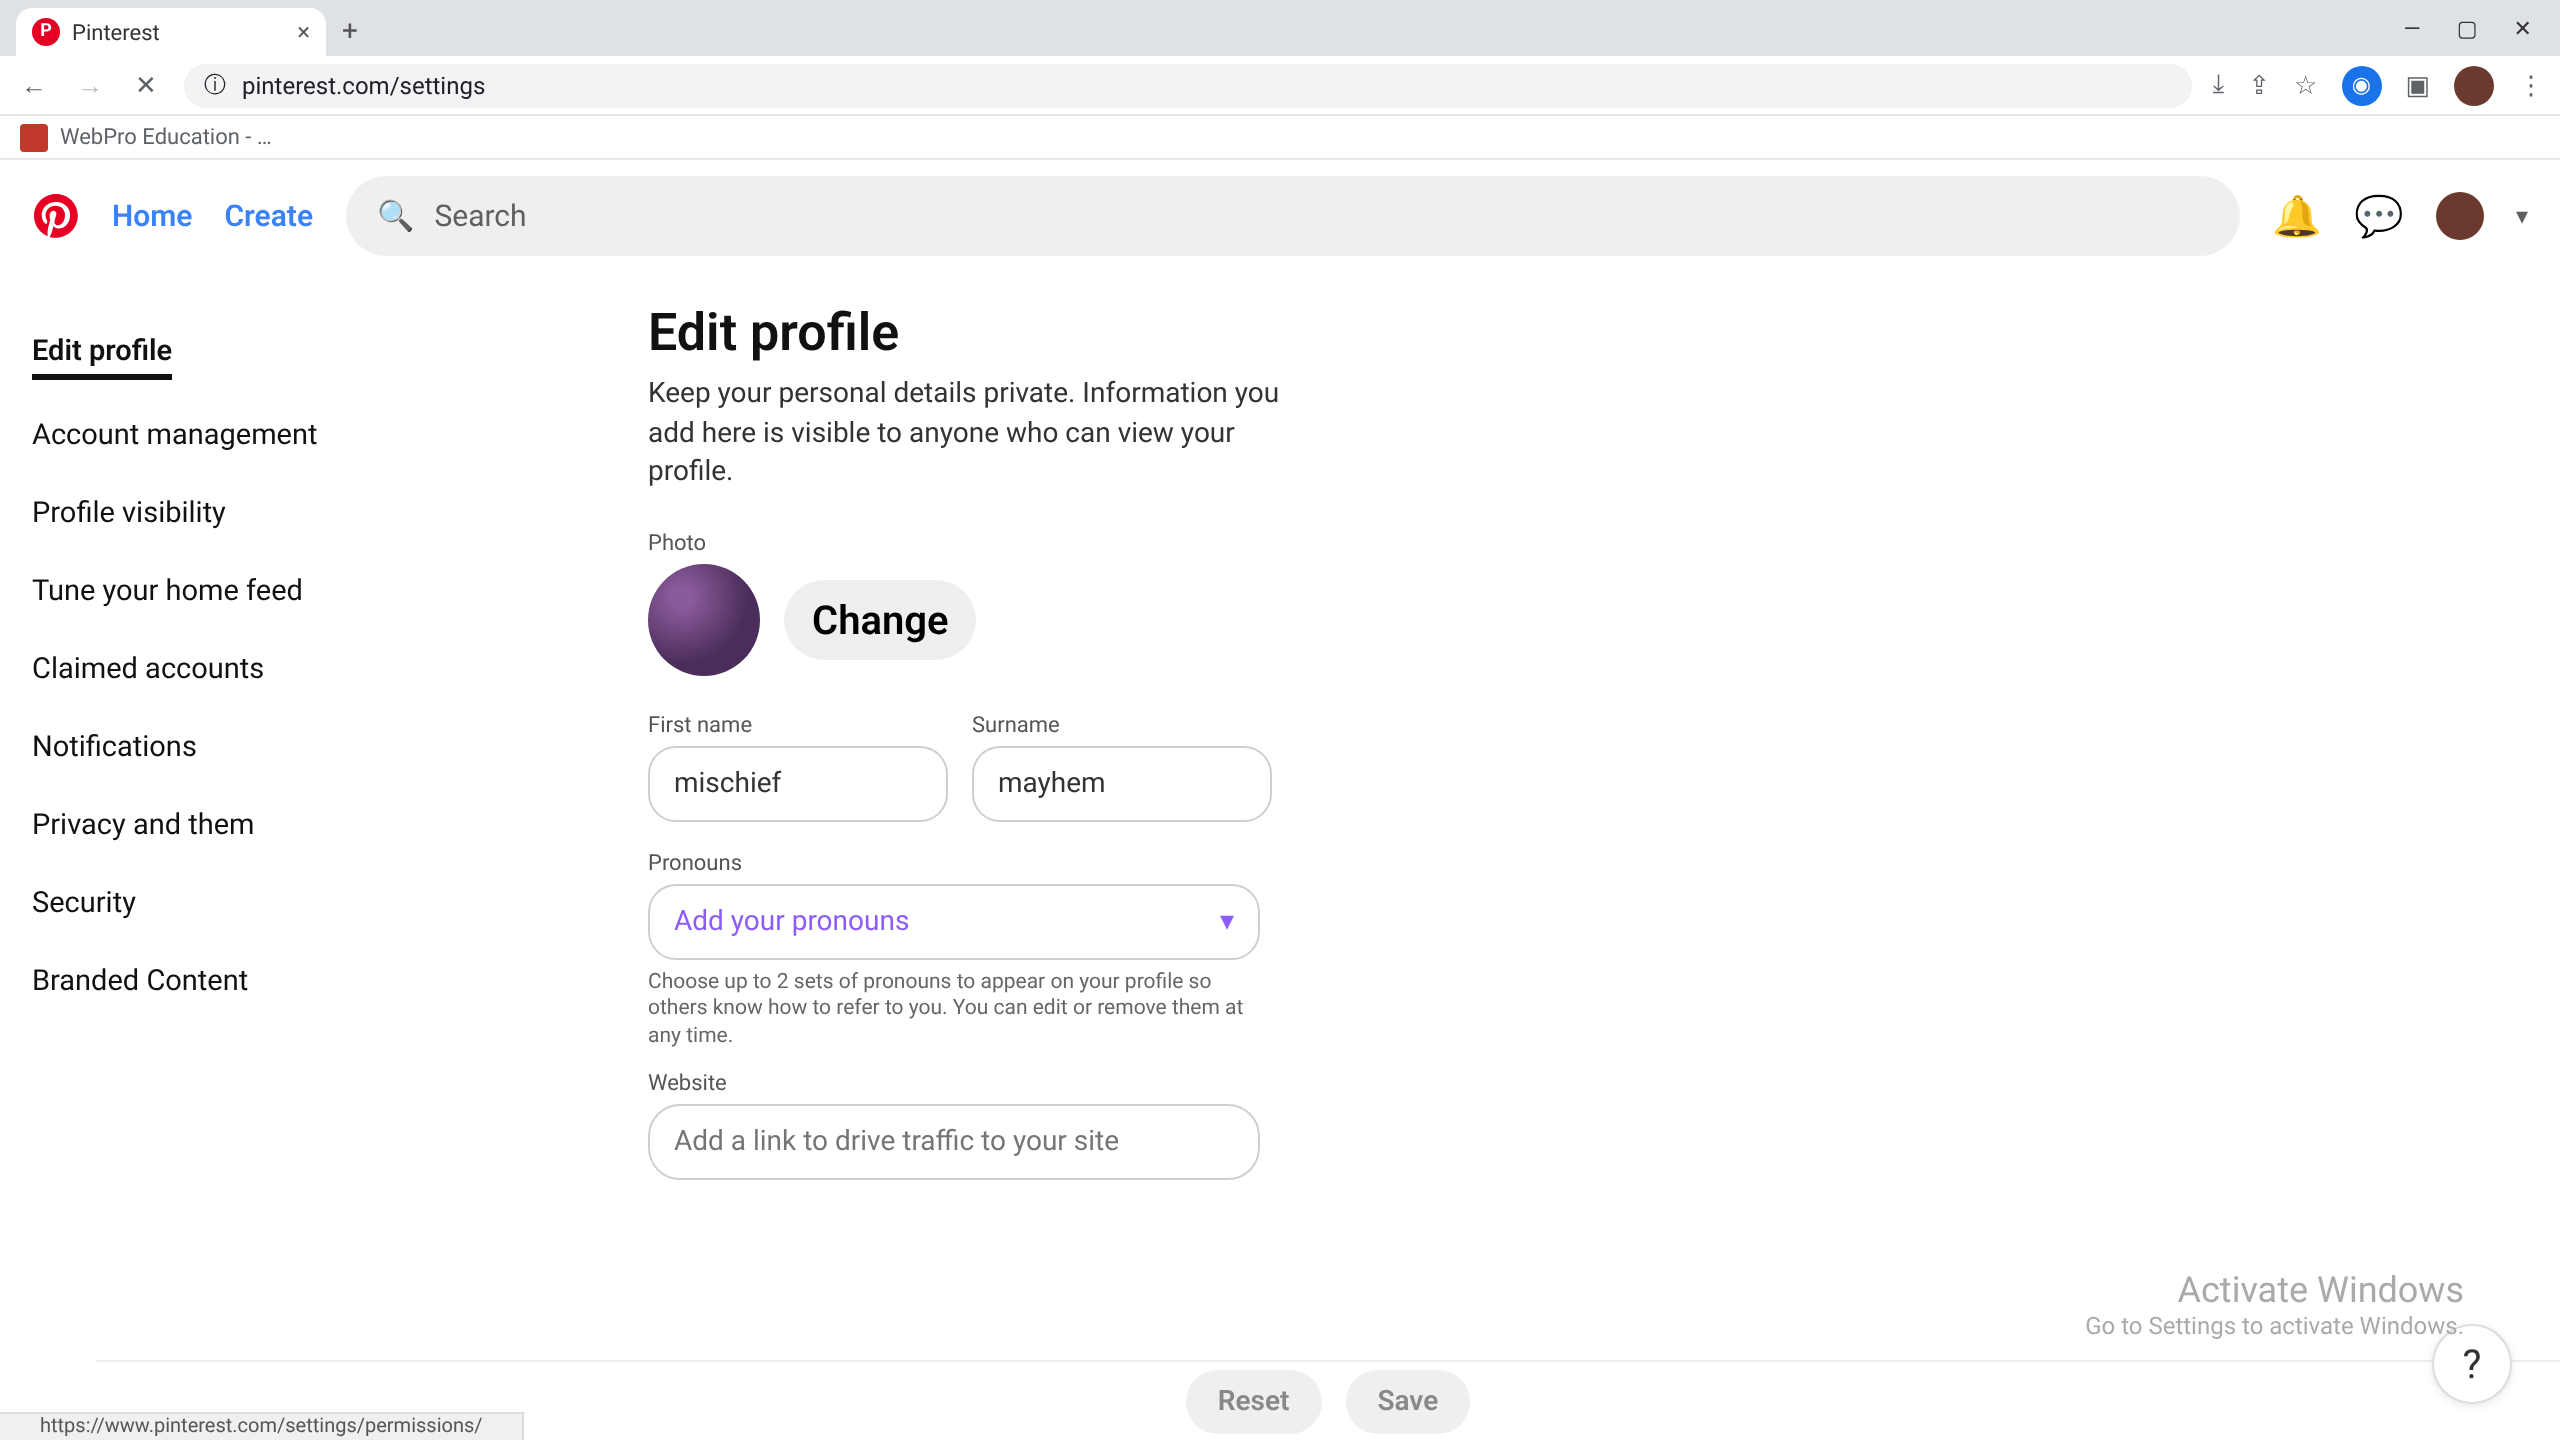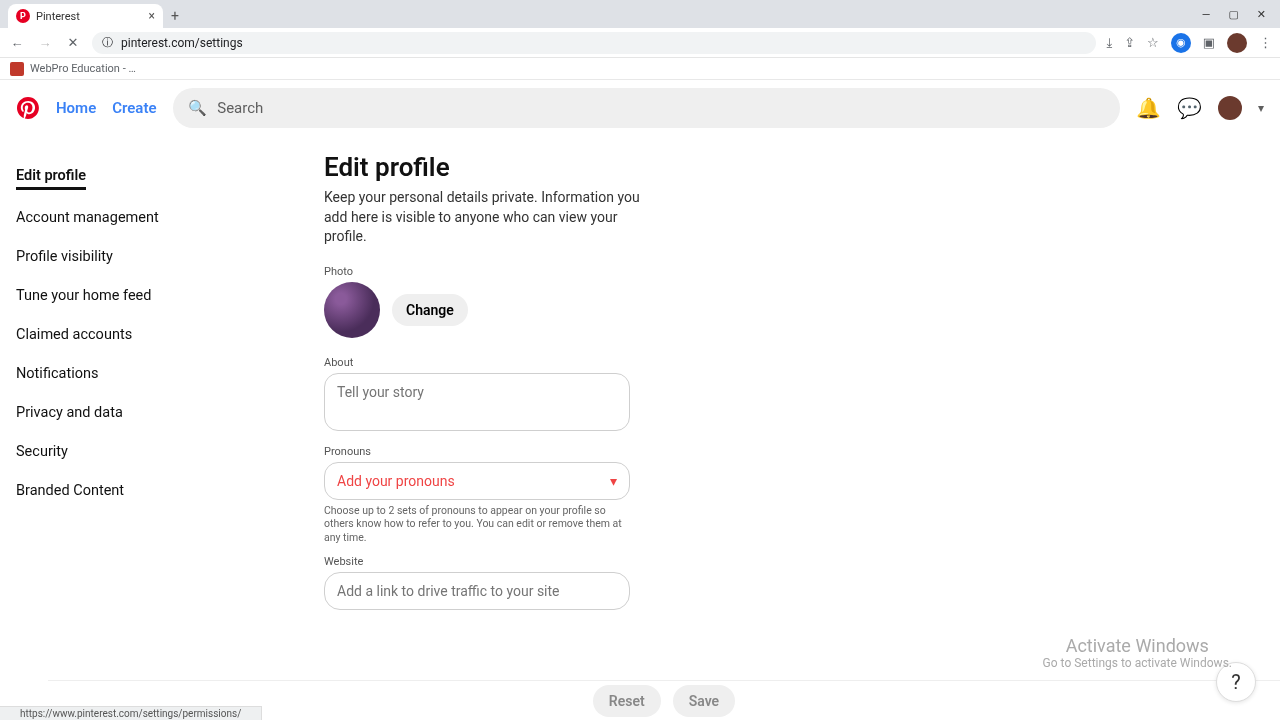--- a/index.html
+++ b/index.html
@@ -43,40 +43,40 @@
 .highlight-circle { position:absolute; width:44px; height:44px; border-radius:50%; background:radial-gradient(circle,#ffe940 0%,#ffe940 60%,rgba(255,233,64,0) 100%); left:74px; top:-12px; pointer-events:none; z-index:-1; }
 .cursor-hand { position:absolute; left:92px; top:8px; font-size:12px; pointer-events:none; }
 
 .content { flex:1; padding:16px 0 0 24px; max-width:640px; overflow-y:auto; }
 .h1 { font-size:26px; font-weight:600; color:#111; margin-bottom:6px; }
 .sub { font-size:14px; color:#333; line-height:1.4; max-width:320px; margin-bottom:18px; }
 
 .label { font-size:11px; color:#555; margin-bottom:4px; display:block; }
 .photo-row { display:flex; align-items:center; gap:12px; margin-bottom:18px; }
 .photo-av { width:56px; height:56px; border-radius:50%; background:#4a2d5a; background-image:radial-gradient(circle at 30% 30%, #8a5a9a 10%, #4a2d5a 60%); }
-.change-btn { background:#efefef; border:none; border-radius:20px; padding:8px 14px; font-size:14px; font-weight:600; cursor:pointer; }
+.change-btn { background:#efefef; border:none; border-radius:20px; padding:8px 14px; font-size:20px; font-weight:600; cursor:pointer; }
 
 .row { display:flex; gap:12px; margin-bottom:14px; }
 .field { display:flex; flex-direction:column; }
 .input { height:38px; border:1.5px solid #cfcfcf; border-radius:14px; padding:0 12px; font-size:14px; color:#333; outline:none; }
 .input.half { width:150px; }
 .input.full { width:306px;border-radius:16px; }
 .textarea { width:306px; height:58px; border:1.5px solid #cfcfcf; border-radius:14px; padding:10px 12px; font-size:14px; color:#999; resize:none; outline:none; }
-.select { width:306px; height:38px; border:1.5px solid #cfcfcf; border-radius:14px; padding:0 12px; display:flex; align-items:center; justify-content:space-between; font-size:14px; color:#ef4444; cursor:pointer; }
+.select { width:306px; height:38px; border:1.5px solid #cfcfcf; border-radius:14px; padding:0 12px; display:flex; align-items:center; justify-content:space-between; font-size:14px; color:#8b5cf6; cursor:pointer; }
 .helptext { font-size:10.5px; color:#666; line-height:1.3; max-width:306px; margin-top:4px; margin-bottom:10px; }
 
 
 .footer { position:absolute; bottom:0; left:0; right:0; height:40px; border-top:1px solid #eee; background:#fff; display:flex; align-items:center; justify-content:center; gap:12px;margin-left:48px; }
 .fbtn { border:none; border-radius:20px; padding:8px 16px; font-size:14px; font-weight:600; cursor:pointer; }
 .reset { background:#efefef; color:#888; }
 .save { background:#efefef; color:#888; }
 
 .help-fab { position:absolute; right:24px; bottom:18px; width:40px; height:40px; border:1px solid #ddd; border-radius:50%; background:#fff; display:flex; align-items:center; justify-content:center; font-size:20px; color:#333; cursor:pointer; box-shadow:0 1px 4px rgba(0,0,0,0.1); }
 
-.watermark { position:absolute; right:48px; bottom:50px; text-align:center; color:#aaa; pointer-events:none; }
+.watermark { position:absolute; right:48px; bottom:50px; text-align:right; color:#aaa; pointer-events:none; }
 .watermark .t1 { font-size:18px; font-weight:400; }
 .watermark .t2 { font-size:12px; }
 
 .status-url { position:absolute; bottom:0; left:0; background:#eef0f1; font-size:10px; color:#555; padding:1px 20px; border:1px solid #ddd; border-left:none; border-bottom:none; }
 </style>
 </head>
 <body>
 
 <div class="titlebar">
   <div class="tab">
@@ -137,40 +137,46 @@
 </div>
 
 <div class="page">
   <div class="sidebar">
     <div class="side-row"><span class="side-item active">Edit profile</span></div>
     <div class="side-row"><span class="side-item">Account management</span></div>
     <div class="side-row"><span class="side-item">Profile visibility</span></div>
     <div class="side-row"><span class="side-item">Tune your home feed</span></div>
     <div class="side-row"><span class="side-item">Claimed accounts</span></div>
     <div class="side-row"><span class="side-item">Notifications</span></div>
-    <div class="side-row"><span class="side-item">Privacy and data</span></div>
+    <div class="side-row"><span class="side-item">Privacy and them</span></div>
     <div class="side-row"><span class="side-item">Security</span></div>
     <div class="side-row"><span class="side-item">Branded Content</span></div>
   </div>
 
   <div class="content">
     <div class="h1">Edit profile</div>
     <div class="sub">Keep your personal details private. Information you add here is visible to anyone who can view your profile.</div>
 
     <span class="label">Photo</span>
     <div class="photo-row">
       <div class="photo-av"></div>
       <button class="change-btn">Change</button>
     </div>
 
-
-    <div class="field" style="margin-bottom:14px;">
-      <span class="label">About</span>
-      <textarea class="textarea" placeholder="Tell your story" style=""></textarea>
-    </div>
+    <div class="row">
+      <div class="field">
+        <span class="label">First name</span>
+        <input class="input half" value="mischief" style="">
+      </div>
+      <div class="field">
+        <span class="label">Surname</span>
+        <input class="input half" value="mayhem" style="">
+      </div>
+    </div>
+
 
     <div class="field">
       <span class="label">Pronouns</span>
       <div class="select">
         <span>Add your pronouns</span>
         <span>▾</span>
       </div>
       <div class="helptext">Choose up to 2 sets of pronouns to appear on your profile so others know how to refer to you. You can edit or remove them at any time.</div>
     </div>
 

